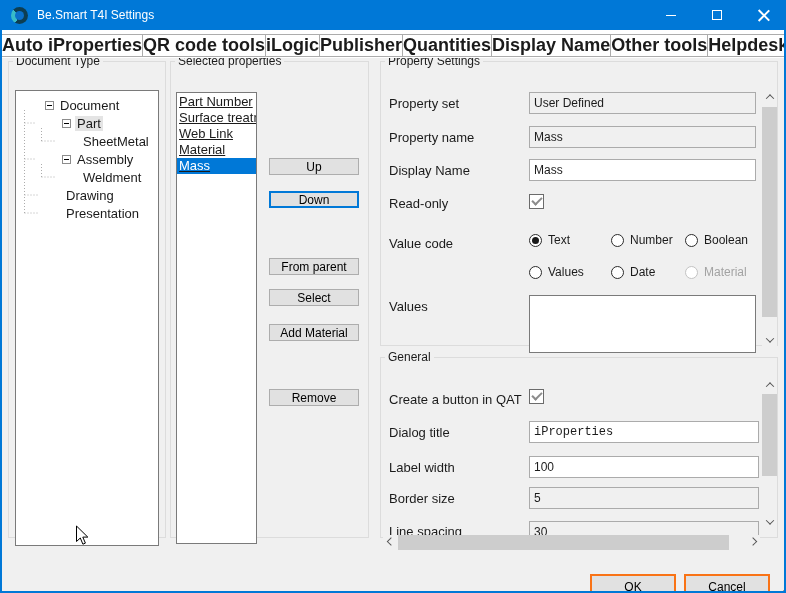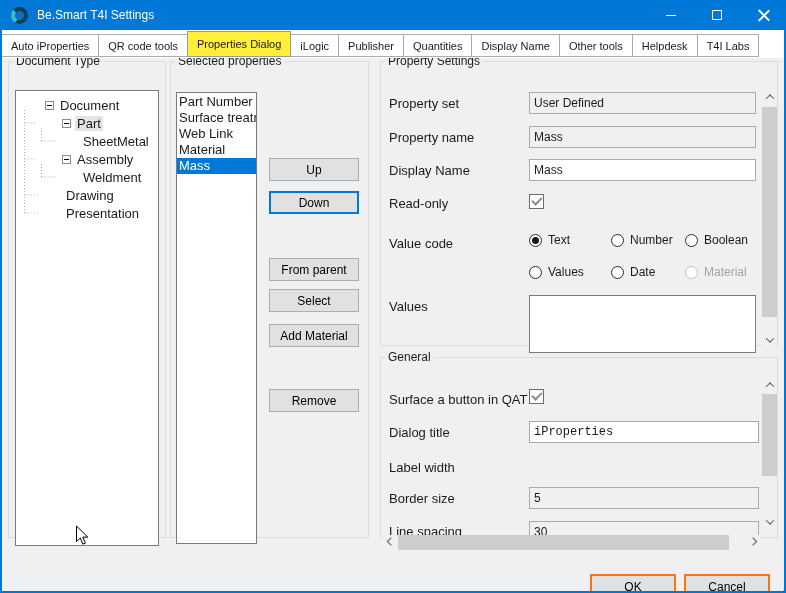--- a/index.html
+++ b/index.html
@@ -18,22 +18,22 @@
   .win-btn { width:46px; height:100%; display:flex; align-items:center; justify-content:center; }
   .ic-min { width:10px; height:1px; background:#fff; }
   .ic-max { width:10px; height:10px; border:1px solid #fff; }
   .ic-close { position:relative; width:13px; height:13px; }
   .ic-close::before, .ic-close::after { content:""; position:absolute; left:6px; top:-1px; width:1.5px; height:15px; background:#fff; }
   .ic-close::before { transform:rotate(45deg); }
   .ic-close::after { transform:rotate(-45deg); }
 
   
   .tabstrip { position:absolute; top:30px; left:0; right:0; height:28px; background:#fff; display:flex; align-items:flex-end; padding:0 2px 1px 2px; z-index:4; }
-  .tab { height:23px; display:flex; align-items:center; padding:0 9px; font-size:11px; background:#fff;
-         border:1px solid #ACACAC; margin-left:-1px; white-space:nowrap; cursor:default; }
+  .tab { height:23px; display:flex; align-items:center; padding:0 0; font-size:18px; background:#fff;
+         border:1px solid #ACACAC; margin-left:-1px; white-space:nowrap; cursor:default;font-weight:bold; }
   .tab.selected { background:#FFEE3A; height:26px; z-index:2; border-color:#9A9A9A; }
 
   
   fieldset { position:absolute; border:1px solid #DCDCDC; padding:0; margin:0; min-width:0; background:transparent; }
   legend { font-size:12px; padding:0 3px; margin-left:4px; color:#1b1b1b; }
 
   #fs-doctype { left:8px; top:54px; width:158px; height:484px; }
   #fs-selprops { left:170px; top:54px; width:199px; height:484px; }
   #fs-propsettings { left:380px; top:54px; width:398px; height:292px; }
   #fs-general { left:380px; top:350px; width:398px; height:188px; }
@@ -41,26 +41,26 @@
   
   .treebox { position:absolute; left:6px; top:22px; width:144px; height:456px; background:#fff; border:1px solid #7A7A7A; overflow:hidden; padding-top:5px;padding-left:25px; }
   .tree-guides { position:absolute; inset:0; }
   .trow { position:relative; z-index:1; height:18px; display:flex; align-items:center; font-size:13px; white-space:nowrap; }
   .exp { width:9px; height:9px; border:1px solid #8C8C8C; background:#fff; margin-right:4px; position:relative; flex:0 0 auto; }
   .exp::after { content:""; position:absolute; left:1px; top:3px; width:5px; height:1px; background:#000; }
   .tlabel { padding:0 2px; }
   .tlabel.selnode { background:#E4E4E4; }
 
   
-  .listbox { position:absolute; left:5px; top:24px; width:81px; height:452px; background:#fff; border:1px solid #7A7A7A; overflow:hidden; padding-top:1px; }
+  .listbox { position:absolute; left:5px; top:24px; width:81px; height:452px; background:#fff; border:1px solid #7A7A7A; overflow:hidden; padding-top:1px;text-decoration:underline; }
   .litem { height:16px; line-height:16px; font-size:13px; padding-left:2px; white-space:nowrap; overflow:hidden; }
   .litem.sel { background:#0078D7; color:#fff; }
 
   
-  .mid-btn { position:absolute; left:98px; width:90px; height:23px; background:#E1E1E1; border:1px solid #ADADAD;
+  .mid-btn { position:absolute; left:98px; width:90px; height:17px; background:#E1E1E1; border:1px solid #ADADAD;
              font-size:12px; display:flex; align-items:center; justify-content:center; font-family:inherit; }
   .mid-btn.focused { border:2px solid #0078D7; }
 
   
   .flabel { position:absolute; left:8px; font-size:13px; white-space:nowrap; }
   .fld { position:absolute; left:148px; width:227px; height:22px; border:1px solid #ABABAB; font-size:12px; padding:0 4px;
          font-family:inherit; color:#1b1b1b; outline:none; }
   .fld.ro { background:#F0F0F0; }
   .fld.edit { background:#fff; }
   .cb { position:absolute; width:15px; height:15px; background:#fff; border:1px solid #6B6B6B; }
@@ -112,21 +112,20 @@
         </div>
       <div class="win-btn">
           <span class="ic-close"></span>
         </div>
     </div>
   </div>
 
   <div class="tabstrip">
     <div class="tab">Auto iProperties</div>
     <div class="tab">QR code tools</div>
-    <div class="tab selected">Properties Dialog</div>
     <div class="tab">iLogic</div>
     <div class="tab">Publisher</div>
     <div class="tab">Quantities</div>
     <div class="tab">Display Name</div>
     <div class="tab">Other tools</div>
     <div class="tab">Helpdesk</div>
     <div class="tab">T4I Labs</div>
 
   </div>
 
@@ -243,27 +242,28 @@
       </div>
       <div class="sbtn">
           <span class="chev down"></span>
         </div>
     </div>
   </fieldset>
 
   <fieldset id="fs-general">
     <legend>General</legend>
 
-    <span class="flabel" style="top:28px">Surface a button in QAT</span>
+    <span class="flabel" style="top:28px">Create a button in QAT</span>
     <span class="cb" style="left:148px; top:25px"></span>
 
     <span class="flabel" style="top:61px">Dialog title</span>
     <input class="fld edit" style="top: 57px; width: 230px; font-family: Liberation Mono, monospace;" value="iProperties">
 
     <span class="flabel" style="top:96px">Label width</span>
+    <input class="fld edit" style="top: 92px; width: 230px;" value="100">
 
     <span class="flabel" style="top:127px">Border size</span>
     <input class="fld ro" style="top: 123px; width: 230px;" readonly="" value="5">
 
     <span class="flabel" style="top:160px">Line spacing</span>
     <input class="fld ro" style="top: 157px; width: 230px;" readonly="" value="30">
 
     <div class="hscroll" style="left:2px; top:171px; width:377px">
       <div class="sbtn">
           <span class="chev left"></span>

